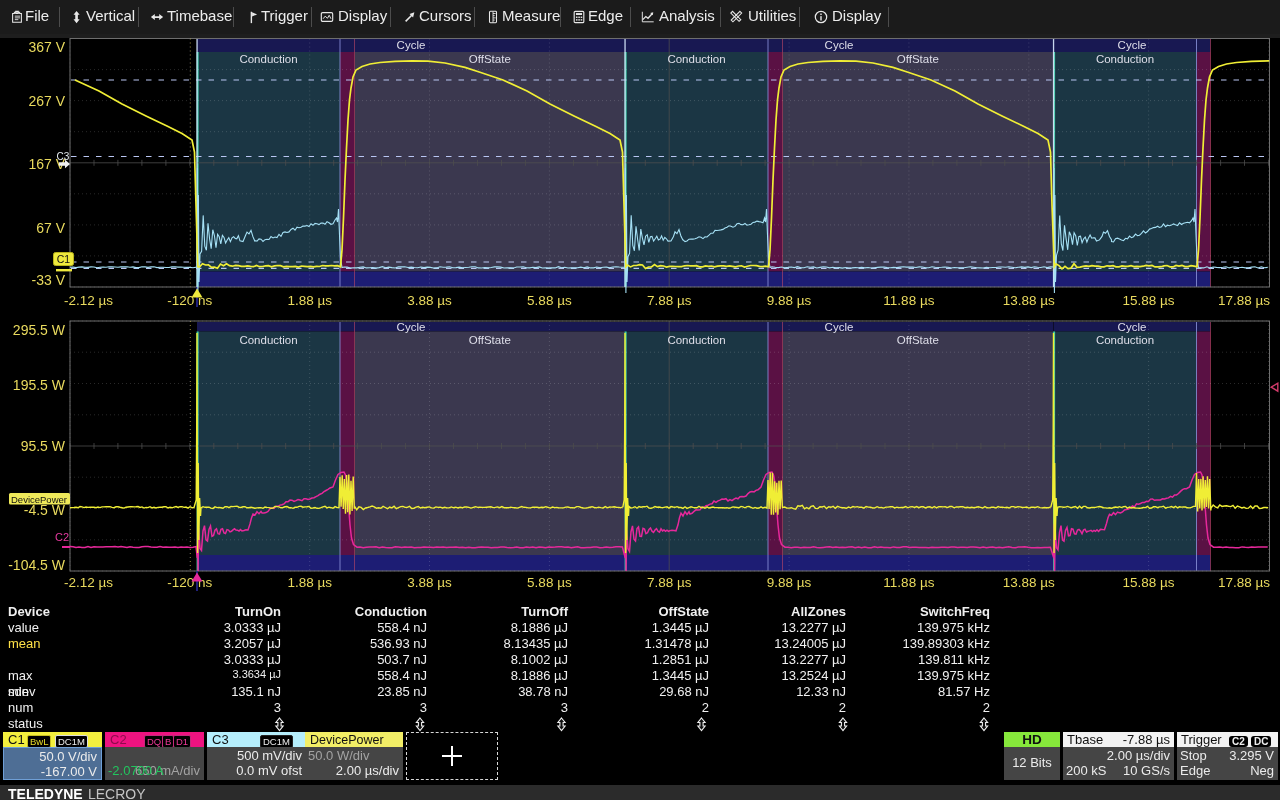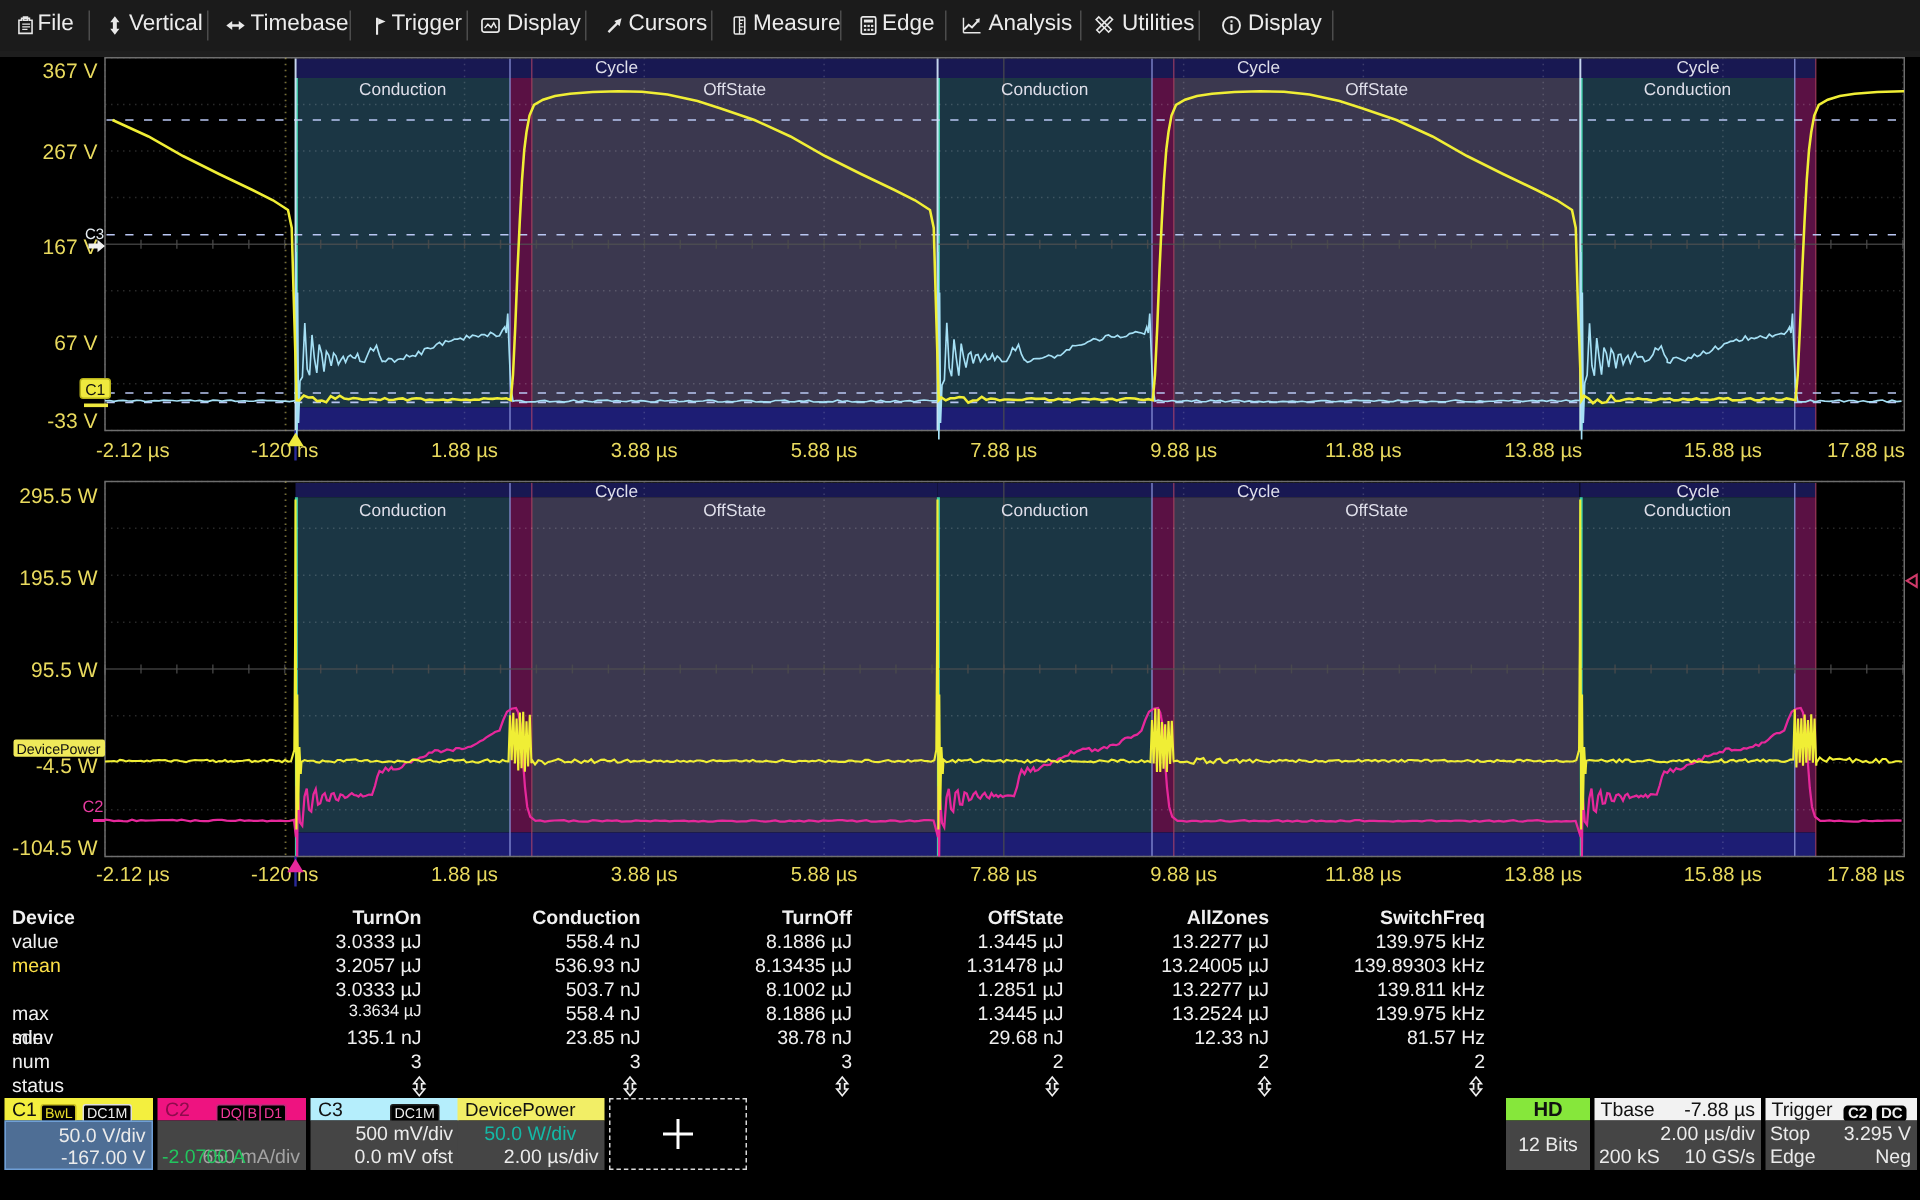--- a/index.html
+++ b/index.html
@@ -441,21 +441,21 @@
 <div style="position:absolute;left:207px;top:732px;width:99px;height:48px">
 <div style="position:absolute;left:0;top:0;width:99px;height:15px;background:#b5eefc;font-size:13px"><span style="color:#111;padding-left:5px;font-size:13px">C3</span><span style="position:absolute;left:53px;top:1px"><span style="display:inline-block;background:#000;color:#ededed;border:1px solid #222;border-radius:2px;font-size:9.5px;line-height:11px;padding:0 2px;">DC1M</span></span></div>
 <div style="position:absolute;left:0;top:15px;width:99px;height:33px;background:#454545;box-sizing:border-box">
 <div style="position:absolute;left:3px;right:4px;top:1px;font-size:13px;color:#ebebeb;text-align:right">500 mV/div</div>
 <div style="position:absolute;left:3px;right:4px;top:16px;font-size:13px;color:#ebebeb;text-align:right">0.0 mV ofst</div>
 </div>
     </div>
 <div style="position:absolute;left:305px;top:732px;width:98px;height:48px">
 <div style="position:absolute;left:0;top:0;width:98px;height:15px;background:#f2ee66;font-size:13px"><span style="color:#111;padding-left:5px;font-size:12.5px">DevicePower</span></div>
 <div style="position:absolute;left:0;top:15px;width:98px;height:33px;background:#454545;box-sizing:border-box">
-<div style="position:absolute;left:3px;right:4px;top:1px;font-size:13px;color:#14b8a6;text-align:center">50.0 W/div</div>
+<div style="position:absolute;left:3px;right:4px;top:1px;font-size:13px;color:#a3a3a3;text-align:left">50.0 W/div</div>
 <div style="position:absolute;left:3px;right:4px;top:16px;font-size:13px;color:#ebebeb;text-align:right">2.00 µs/div</div>
 </div>
     </div>
 <div style="position:absolute;left:406px;top:732px;width:92px;height:48px;border:1px dashed #d8d8d8;background:#000">
       <div style="position:absolute;left:50%;top:50%;width:20px;height:2px;background:#fff;transform:translate(-50%,-50%)"></div>
       <div style="position:absolute;left:50%;top:50%;width:2px;height:20px;background:#fff;transform:translate(-50%,-50%)"></div>
     </div>
 <div style="position:absolute;left:1004px;top:732px;width:56px;height:48px">
 <div style="position:absolute;left:0;top:0;width:56px;height:15px;background:#86e73b;font-size:13px">
         <span style="color:#111;font-weight:bold;font-size:13.5px;display:block;text-align:center">HD</span>
@@ -482,12 +482,16 @@
 <div style="position:absolute;left:3px;right:4px;top:1px;font-size:13px;color:#ebebeb;">
           <span style="float:left">Stop</span>
           <span style="float:right">3.295 V</span>
         </div>
 <div style="position:absolute;left:3px;right:4px;top:16px;font-size:13px;color:#ebebeb;">
           <span style="float:left">Edge</span>
           <span style="float:right">Neg</span>
         </div>
 </div>
     </div>
+<div style="position:absolute;left:0;top:785px;width:1280px;height:15px;background:#2b2b2b">
+      <span style="position:absolute;left:8px;top:1px;font-size:14px;font-weight:bold;color:#fff">TELEDYNE</span>
+      <span style="position:absolute;left:88px;top:1px;font-size:14px;color:#c4c4c4">LECROY</span>
+    </div>
 </div>
 </body></html>

